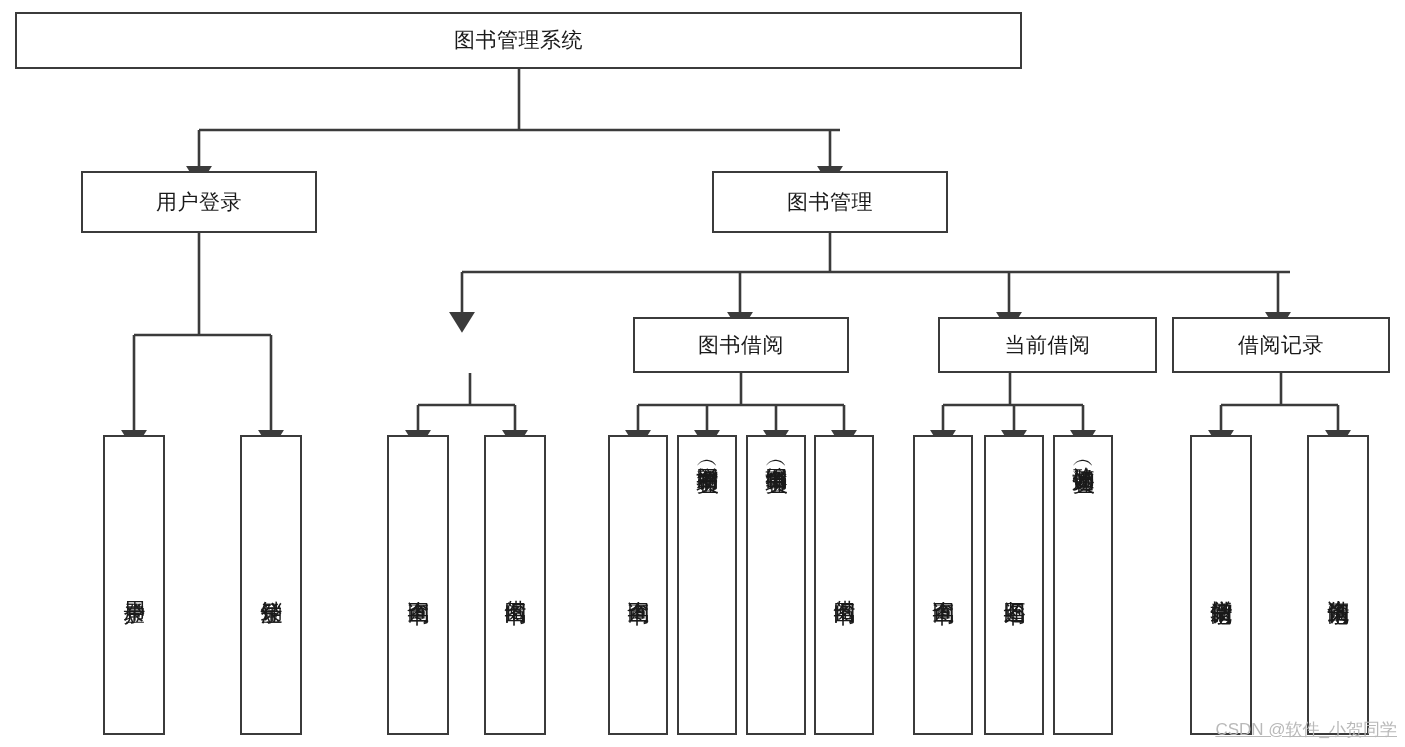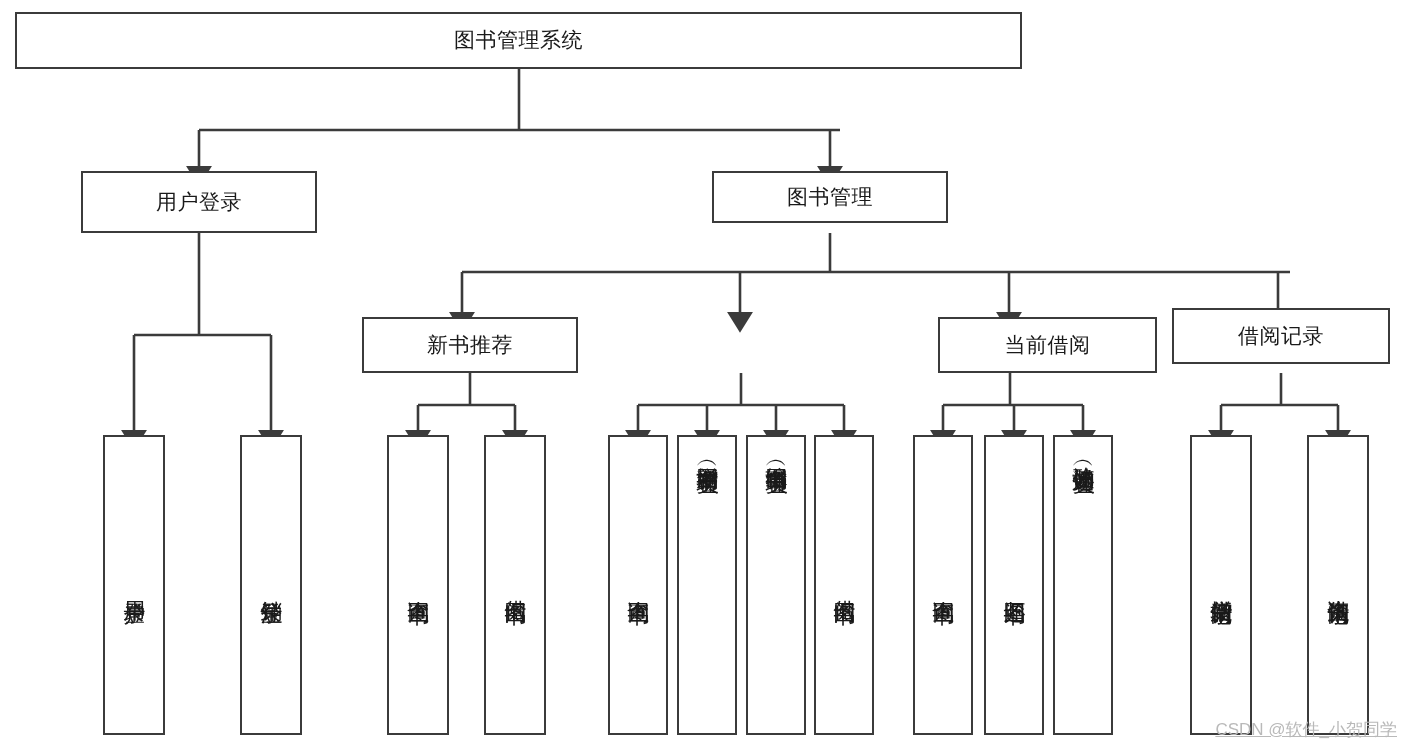--- a/index.html
+++ b/index.html
@@ -129,31 +129,31 @@
     </g>
   </svg>
 
   <div class="node root horiz" id="n-root" style="left: 15px; top: 12px; width: 1007px; height: 57px;">
     <span class="label">图书管理系统</span>
   </div>
 
   <div class="node horiz" id="n-l2-0" style="left: 81px; top: 171px; width: 236px; height: 62px;">
     <span class="label">用户登录</span>
   </div>
-  <div class="node horiz" id="n-l2-1" style="left: 712px; top: 171px; width: 236px; height: 52px;">
+  <div class="node horiz" id="n-l2-1" style="left: 712px; top: 171px; width: 236px; height: 62px;">
     <span class="label">图书管理</span>
   </div>
 
-  <div class="node horiz" id="n-l3-0" style="left: 362px; top: 317px; width: 216px; height: 56px;">
-    <span class="label">新书推荐</span>
+  <div class="node horiz" id="n-l3-1" style="left: 633px; top: 317px; width: 216px; height: 56px;">
+    <span class="label">图书借阅</span>
   </div>
   <div class="node horiz" id="n-l3-2" style="left: 901px; top: 317px; width: 219px; height: 56px; margin-left: 37px;">
     <span class="label">当前借阅</span>
   </div>
-  <div class="node horiz" id="n-l3-3" style="left: 1172px; top: 308px; width: 218px; height: 56px;">
+  <div class="node horiz" id="n-l3-3" style="left: 1172px; top: 317px; width: 218px; height: 56px;">
     <span class="label">借阅记录</span>
   </div>
 
   <div class="node vert mid" id="n-lf-0" style="left: 103px; top: 435px; width: 62px; height: 300px;">
     <span class="label">用户登录</span>
   </div>
   <div class="node vert mid" id="n-lf-1" style="left: 240px; top: 435px; width: 62px; height: 300px;">
     <span class="label">注销登录</span>
   </div>
   <div class="node vert mid" id="n-lf-2" style="left: 387px; top: 435px; width: 62px; height: 300px;">

